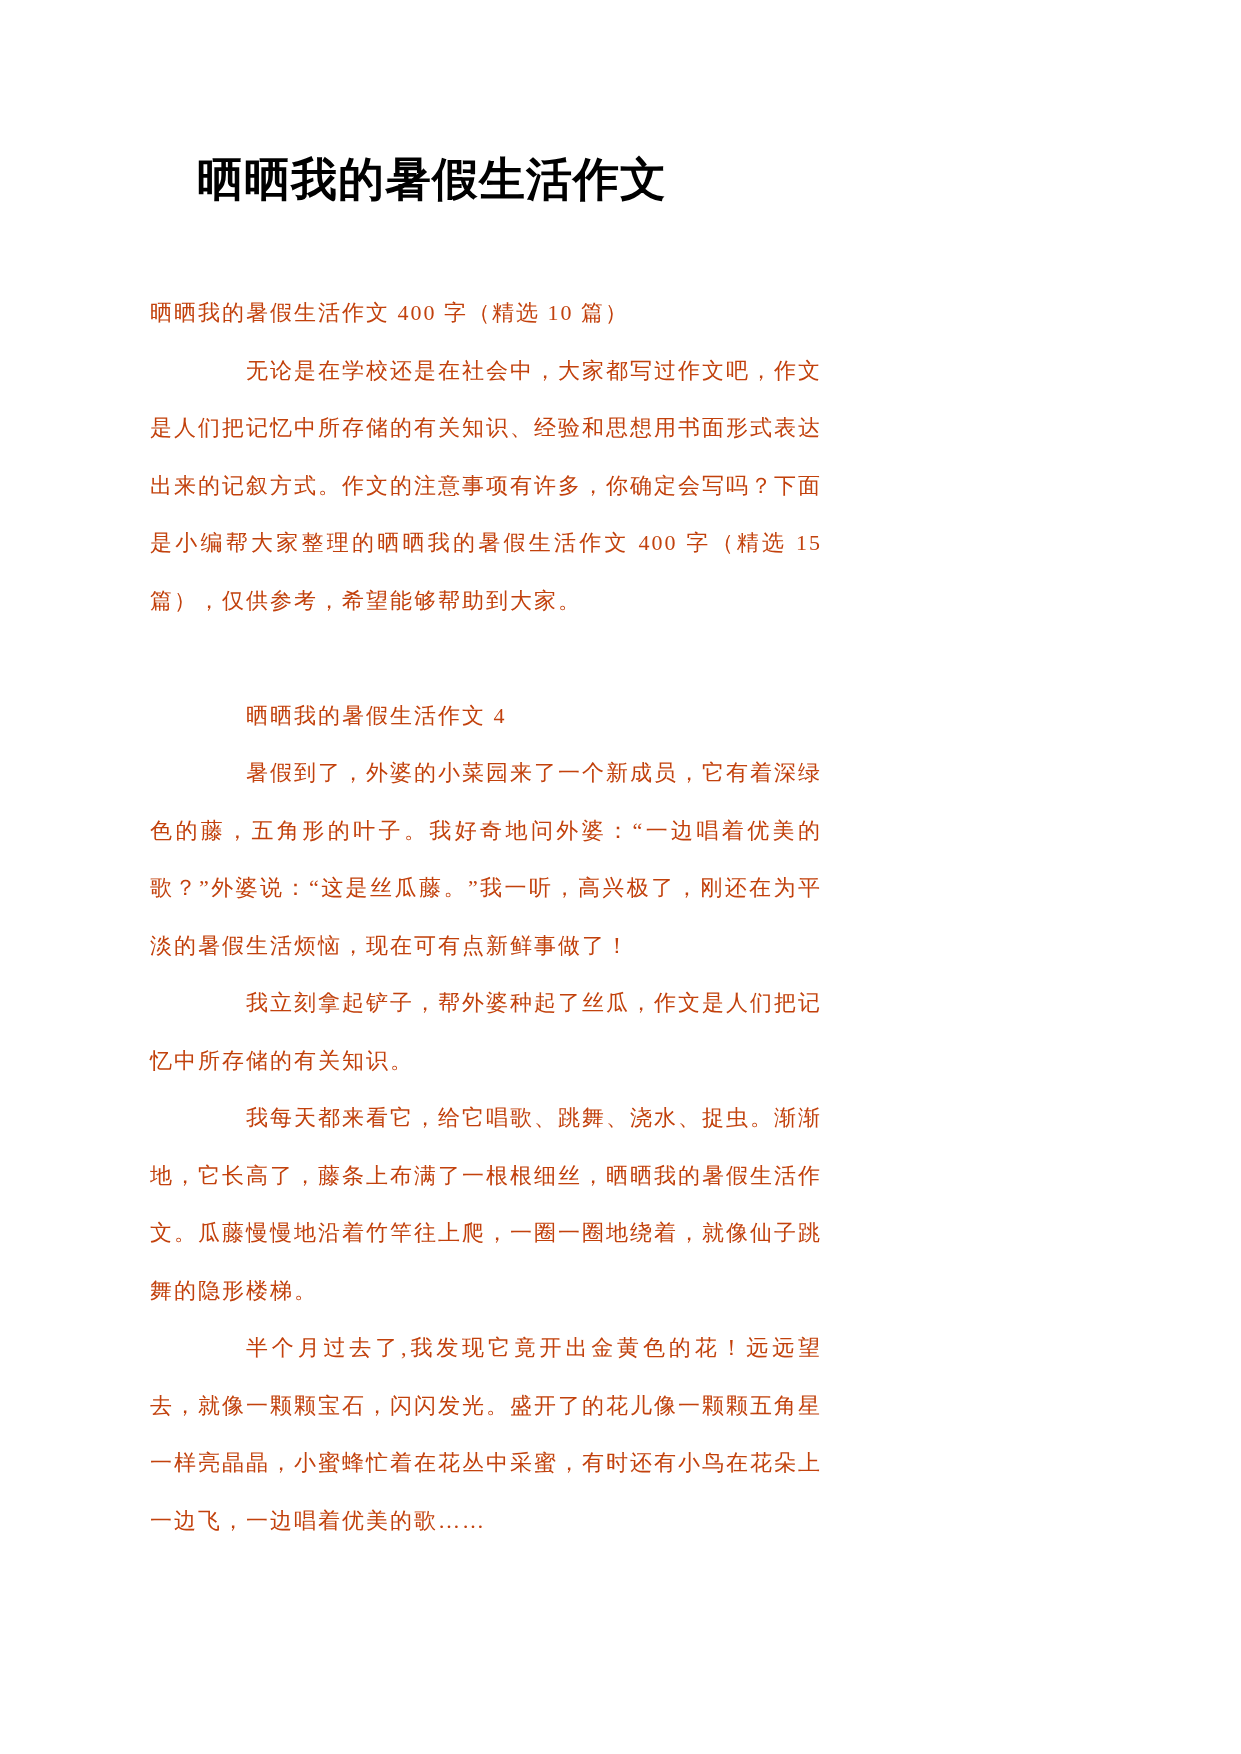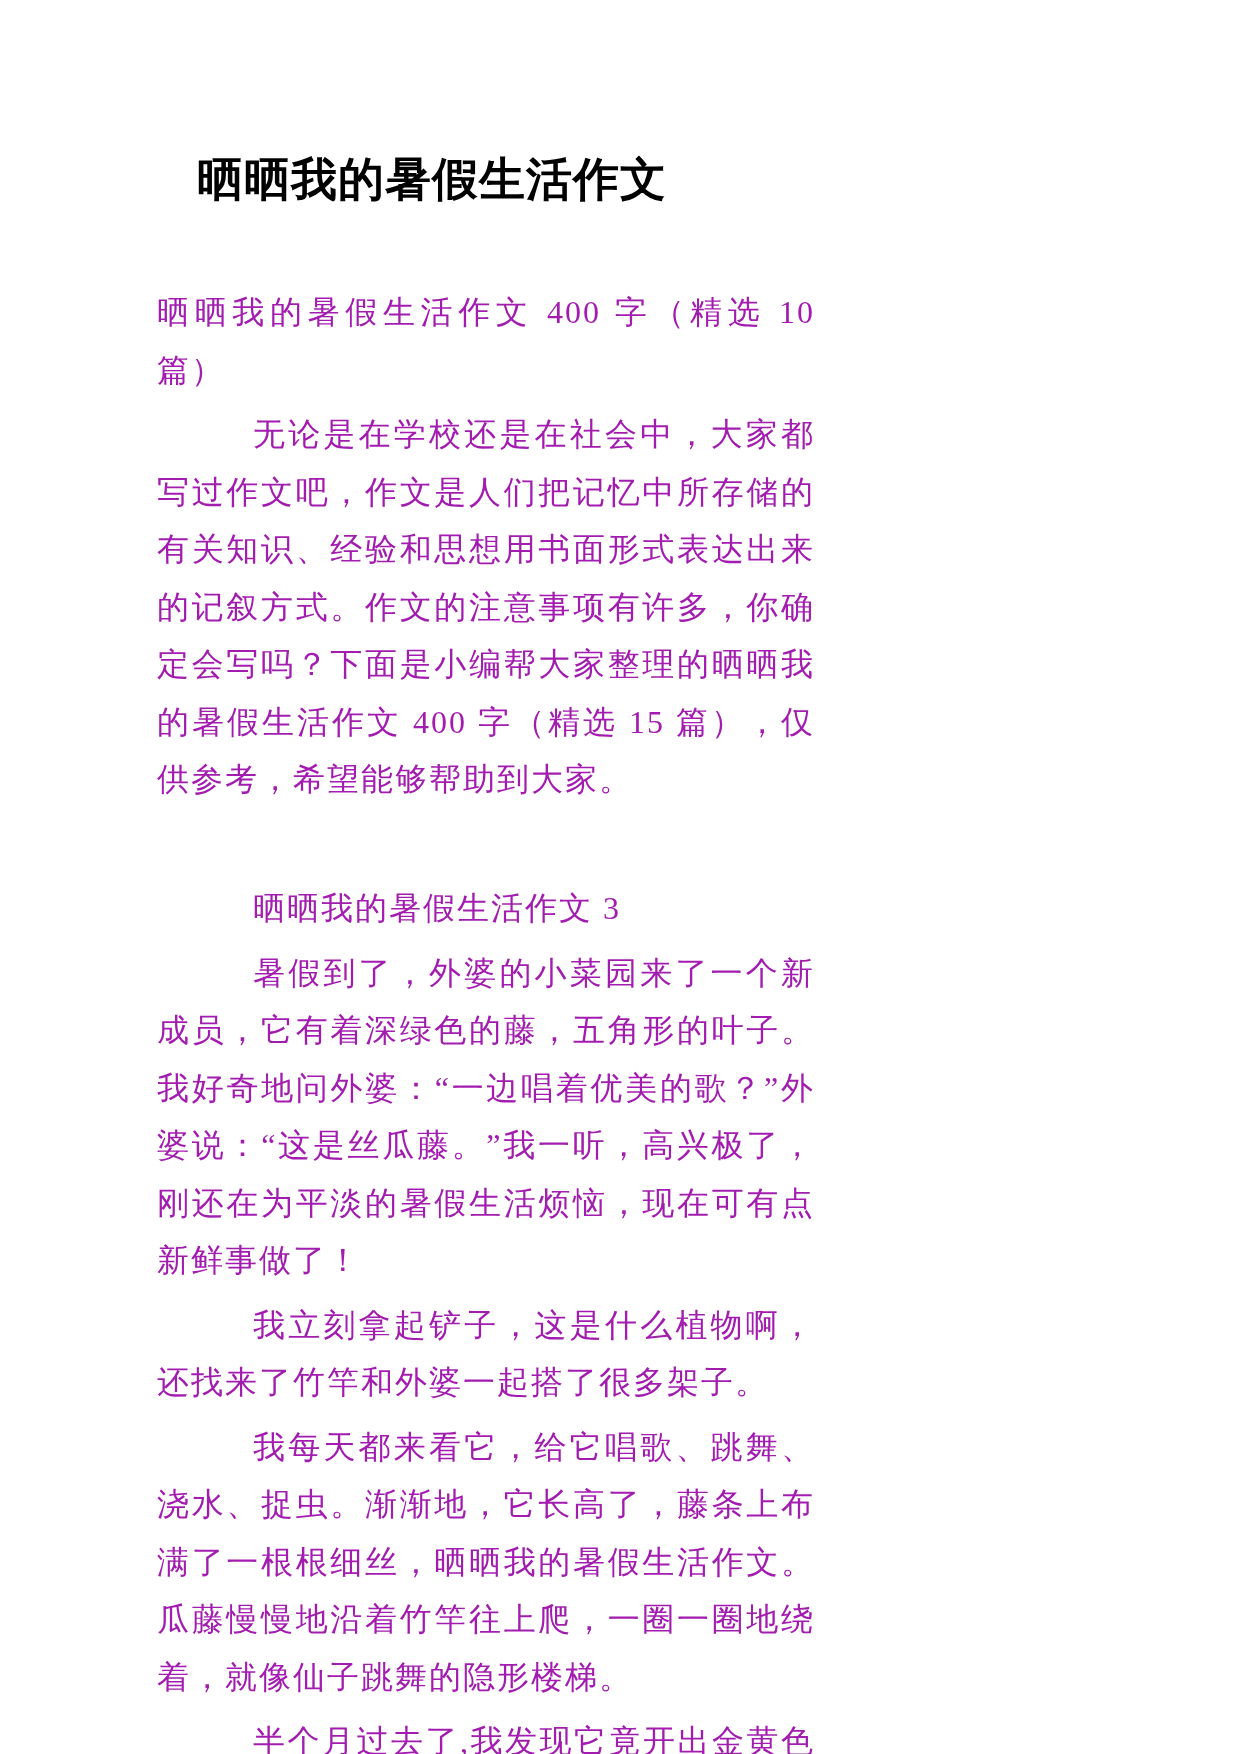--- a/index.html
+++ b/index.html
@@ -29,28 +29,28 @@
     text-align: center;
     
     padding-right: 108px;
     letter-spacing: 1px;
     white-space: nowrap;
   }
   .doc-body {
     margin-top: 72px;
   }
   .para {
-    font-size: 32px;
+    font-size: 22px;
     line-height: 57.5px;
     letter-spacing: 2px;
     text-align: justify;
     text-align-last: left;
     word-break: break-all;
-    margin: 7px;
-    color: #a21caf;
+    margin: 0;
+    color: #c2410c;
   }
   .para.indent {
     text-indent: 96px;
   }
   .blank-line {
     height: 57.5px;
   }
 </style>
 </head>
 <body>
@@ -58,23 +58,23 @@
 <div class="page">
   <div class="doc-title">晒晒我的暑假生活作文</div>
 
   <div class="doc-body">
     <p class="para">晒晒我的暑假生活作文 400 字（精选 10 篇）</p>
 
     <p class="para indent">无论是在学校还是在社会中，大家都写过作文吧，作文是人们把记忆中所存储的有关知识、经验和思想用书面形式表达出来的记叙方式。作文的注意事项有许多，你确定会写吗？下面是小编帮大家整理的晒晒我的暑假生活作文 400 字（精选 15 篇），仅供参考，希望能够帮助到大家。</p>
 
     <div class="blank-line"></div>
 
-    <p class="para indent">晒晒我的暑假生活作文 3</p>
+    <p class="para indent">晒晒我的暑假生活作文 4</p>
 
     <p class="para indent">暑假到了，外婆的小菜园来了一个新成员，它有着深绿色的藤，五角形的叶子。我好奇地问外婆：“一边唱着优美的歌？”外婆说：“这是丝瓜藤。”我一听，高兴极了，刚还在为平淡的暑假生活烦恼，现在可有点新鲜事做了！</p>
 
-    <p class="para indent">我立刻拿起铲子，这是什么植物啊，还找来了竹竿和外婆一起搭了很多架子。</p>
+    <p class="para indent">我立刻拿起铲子，帮外婆种起了丝瓜，作文是人们把记忆中所存储的有关知识。</p>
 
     <p class="para indent">我每天都来看它，给它唱歌、跳舞、浇水、捉虫。渐渐地，它长高了，藤条上布满了一根根细丝，晒晒我的暑假生活作文。瓜藤慢慢地沿着竹竿往上爬，一圈一圈地绕着，就像仙子跳舞的隐形楼梯。</p>
 
     <p class="para indent">半个月过去了,我发现它竟开出金黄色的花！远远望去，就像一颗颗宝石，闪闪发光。盛开了的花儿像一颗颗五角星一样亮晶晶，小蜜蜂忙着在花丛中采蜜，有时还有小鸟在花朵上一边飞，一边唱着优美的歌……</p>
   </div>
 </div>
 
 </body></html>

